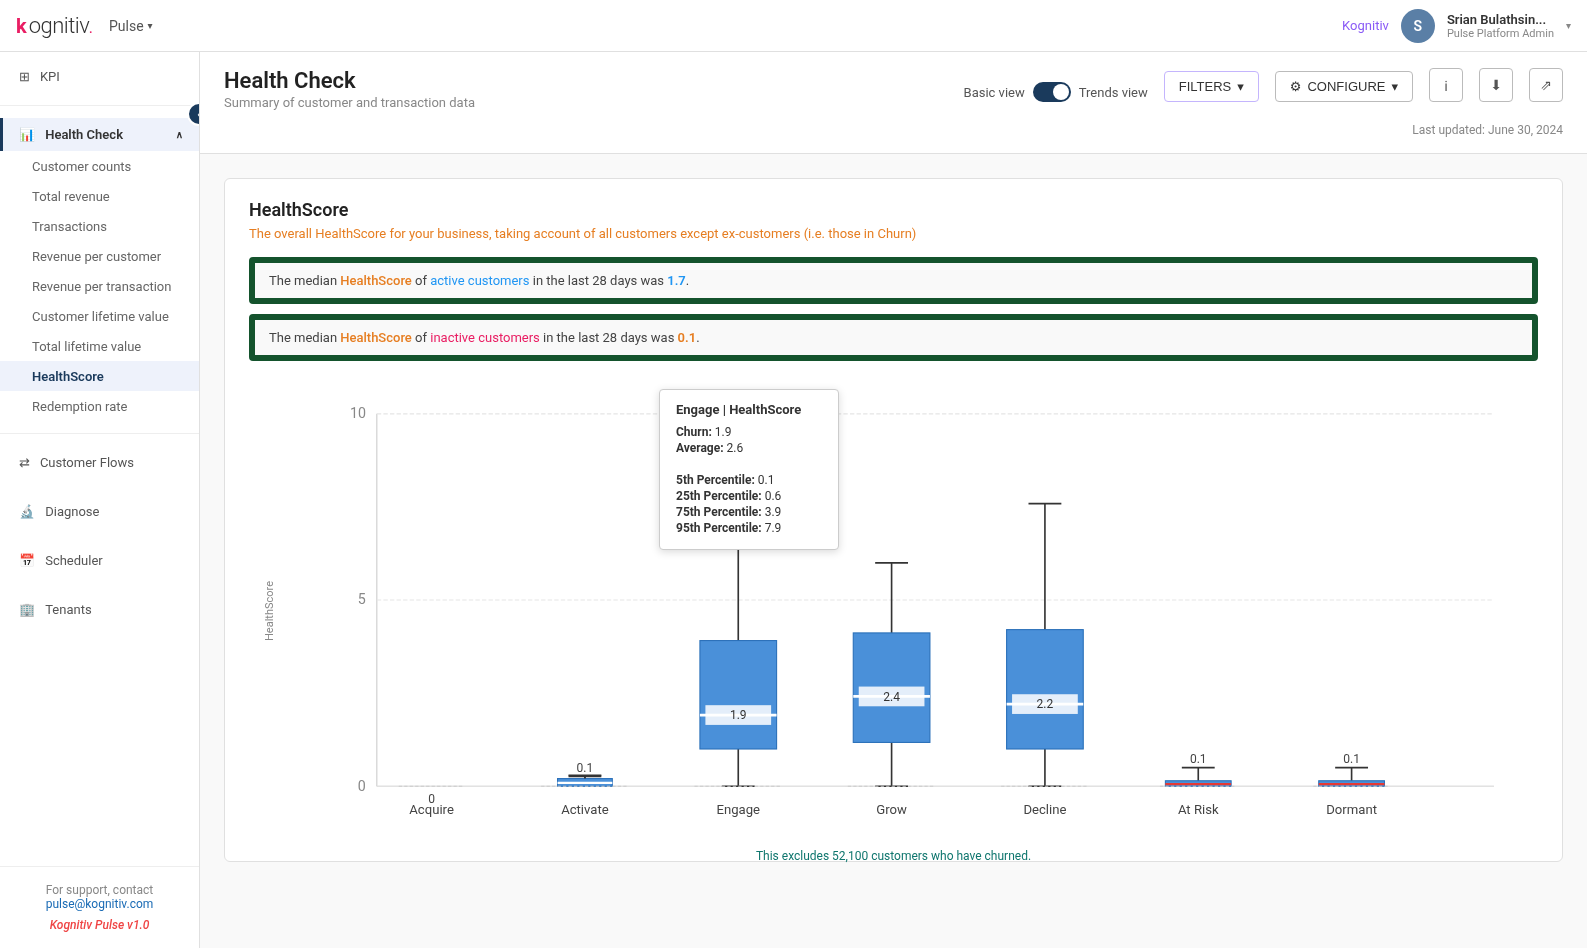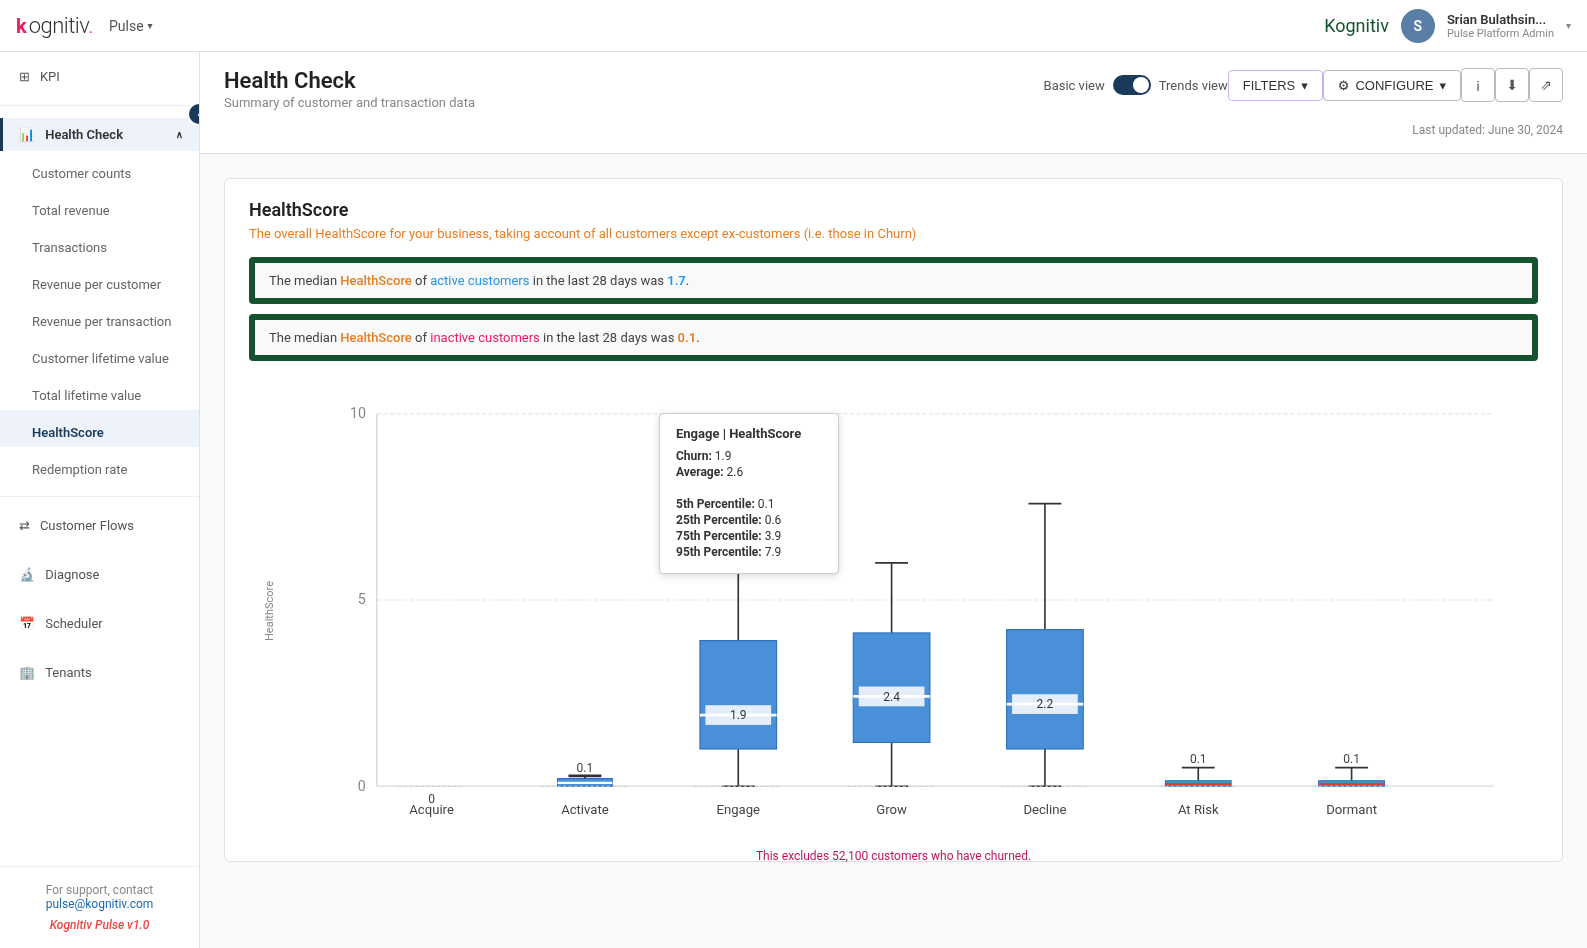--- a/index.html
+++ b/index.html
@@ -36,21 +36,21 @@
       font-size: 14px;
       color: #555;
       margin-left: 8px;
     }
     .nav-right {
       margin-left: auto;
       display: flex;
       align-items: center;
       gap: 12px;
     }
-    .kognitiv-label { color: #14532d; font-size: 18px; }
+    .kognitiv-label { color: #8b5cf6; font-size: 13px; }
     .user-avatar {
       width: 34px; height: 34px;
       border-radius: 50%;
       background: #5a7fa6;
       color: #fff;
       display: flex; align-items: center; justify-content: center;
       font-size: 14px; font-weight: 600;
     }
     .user-info { display: flex; flex-direction: column; font-size: 12px; }
     .user-name { font-weight: 600; color: #333; font-size: 13px; }
@@ -107,21 +107,21 @@
       color: #1a3a5c;
       font-weight: 600;
       border-left-color: #1a3a5c;
     }
     .sidebar-item.section-header {
       font-weight: 600;
       color: #333;
       font-size: 13px;
     }
     .sidebar-sub-item {
-      padding: 15px 16px 7px 32px;
+      padding: 8px 16px 7px 32px;
       cursor: pointer;
       color: #666;
       font-size: 13px;
       display: block;
     }
     .sidebar-sub-item.active {
       color: #1a3a5c;
       font-weight: 600;
       background: #eef2fb;
     }
@@ -220,22 +220,22 @@
       white-space: nowrap;
     }
     .header-right-col {
       display: flex;
       flex-direction: column;
       align-items: flex-end;
       gap: 4px;
     }
     .header-actions-row {
       display: flex;
-      align-items: center;
-      gap: 0;
+      align-items: flex-end;
+      gap: 16px;
     }
 
     
     .content-area {
       padding: 24px;
     }
     .section-card {
       background: #fff;
       border: 1px solid #e0e0e0;
       border-radius: 6px;
@@ -287,21 +287,21 @@
       height: 100%;
       position: relative;
     }
     .chart-svg {
       width: 100%;
       height: 100%;
     }
     .chart-footer {
       text-align: center;
       font-size: 12px;
-      color: #be185d;
+      color: #0f766e;
       margin-top: 8px;
     }
 
     
     .tooltip-box {
       position: absolute;
       background: #fff;
       border: 1px solid #ccc;
       border-radius: 4px;
       padding: 12px 16px;
@@ -539,21 +539,21 @@
               <line x1="950" y1="353" x2="950" y2="370" stroke="#333" stroke-width="1.5"></line>
               <line x1="935" y1="353" x2="965" y2="353" stroke="#333" stroke-width="1.5"></line>
               <rect x="920" y="365" width="60" height="5" fill="#4a90d9" stroke="#2a70b9" stroke-width="1"></rect>
               <line x1="920" y1="368" x2="980" y2="368" stroke="#e53935" stroke-width="2"></line>
               <text x="950" y="395" font-size="12" text-anchor="middle" fill="#444">Dormant</text>
               <line x1="915" y1="370" x2="985" y2="370" stroke="#ccc" stroke-width="1" stroke-dasharray="3,2"></line>
               <text x="950" y="349" font-size="11" text-anchor="middle" fill="#444">0.1</text>
             </svg>
 
             
-            <div class="tooltip-box" style="left:370px;top:32px;">
+            <div class="tooltip-box" style="left:370px;top:8px;">
               <div class="tooltip-title">Engage | HealthScore</div>
               <div class="tooltip-row">
                 <strong>Churn:</strong>
                 <span> </span><span>1.9</span>
               </div>
               <div class="tooltip-row">
                 <strong>Average:</strong>
                 <span> </span><span>2.6</span>
               </div>
               <br>

